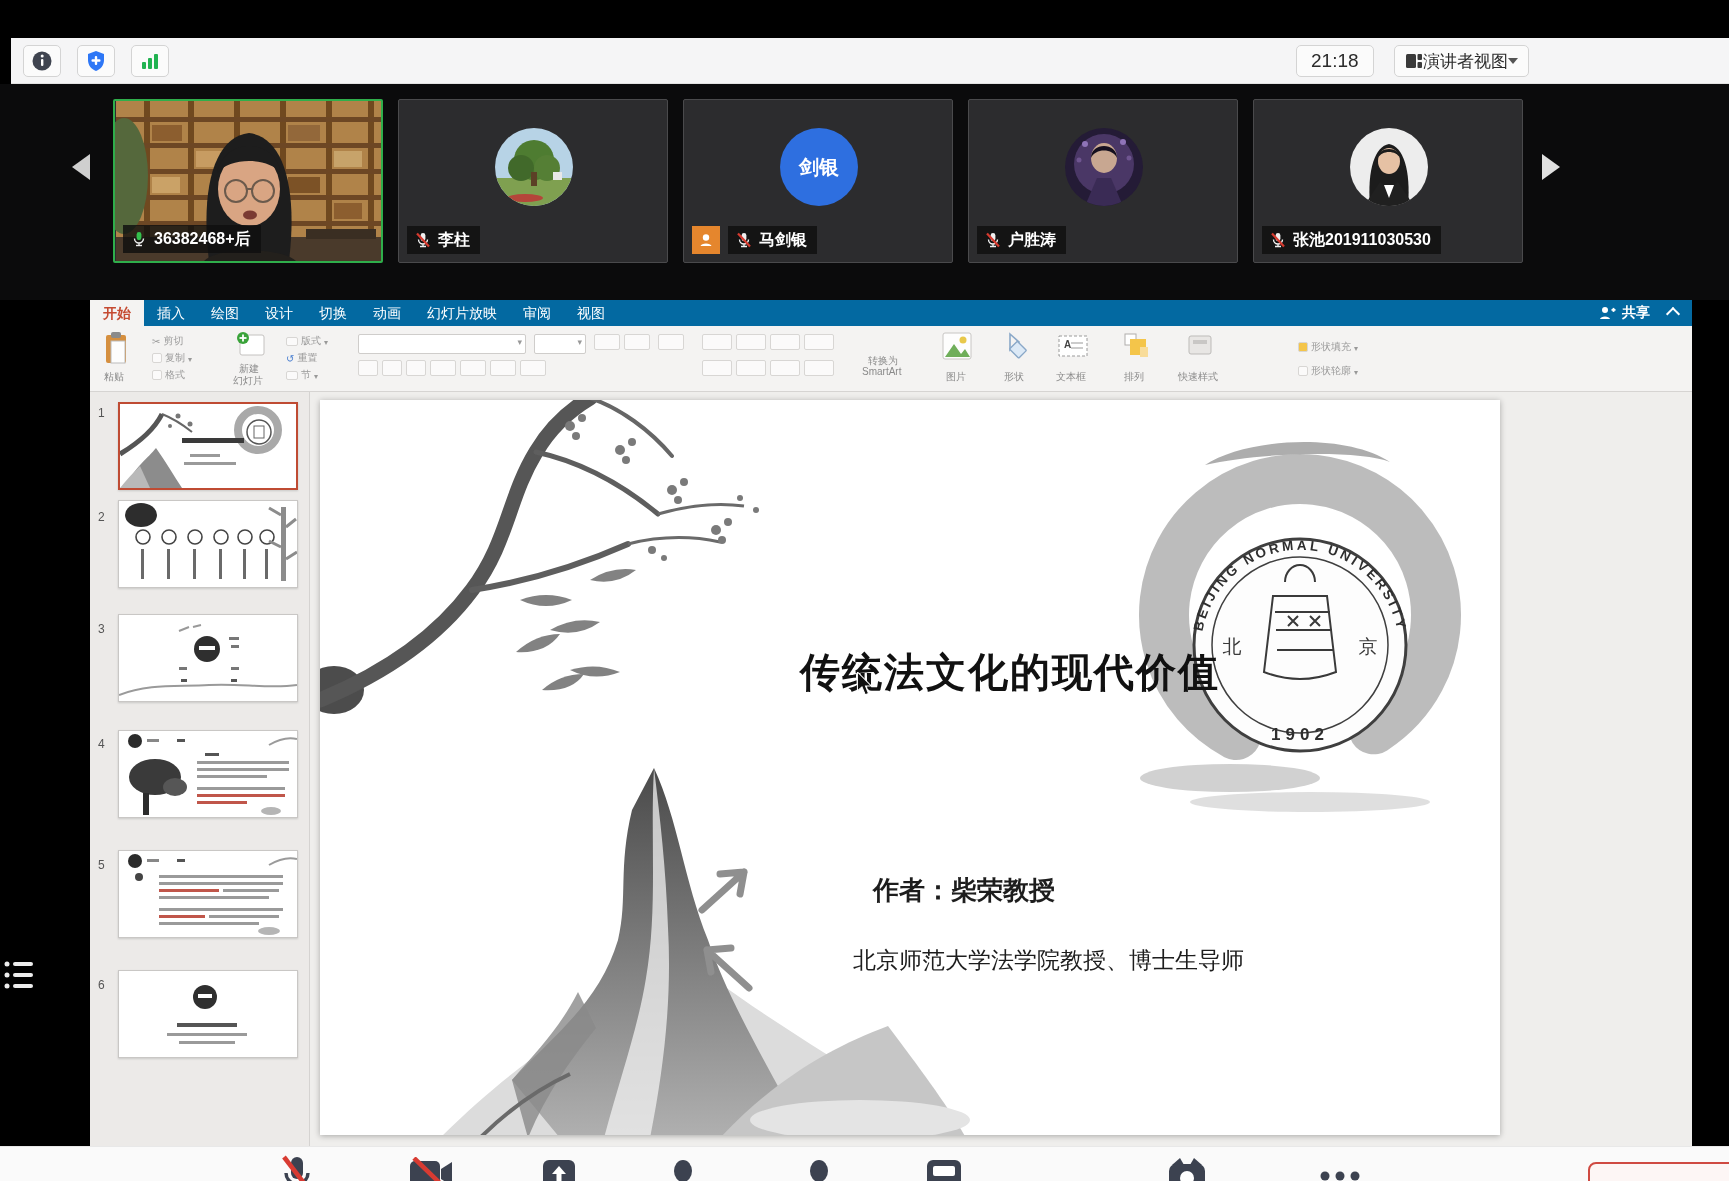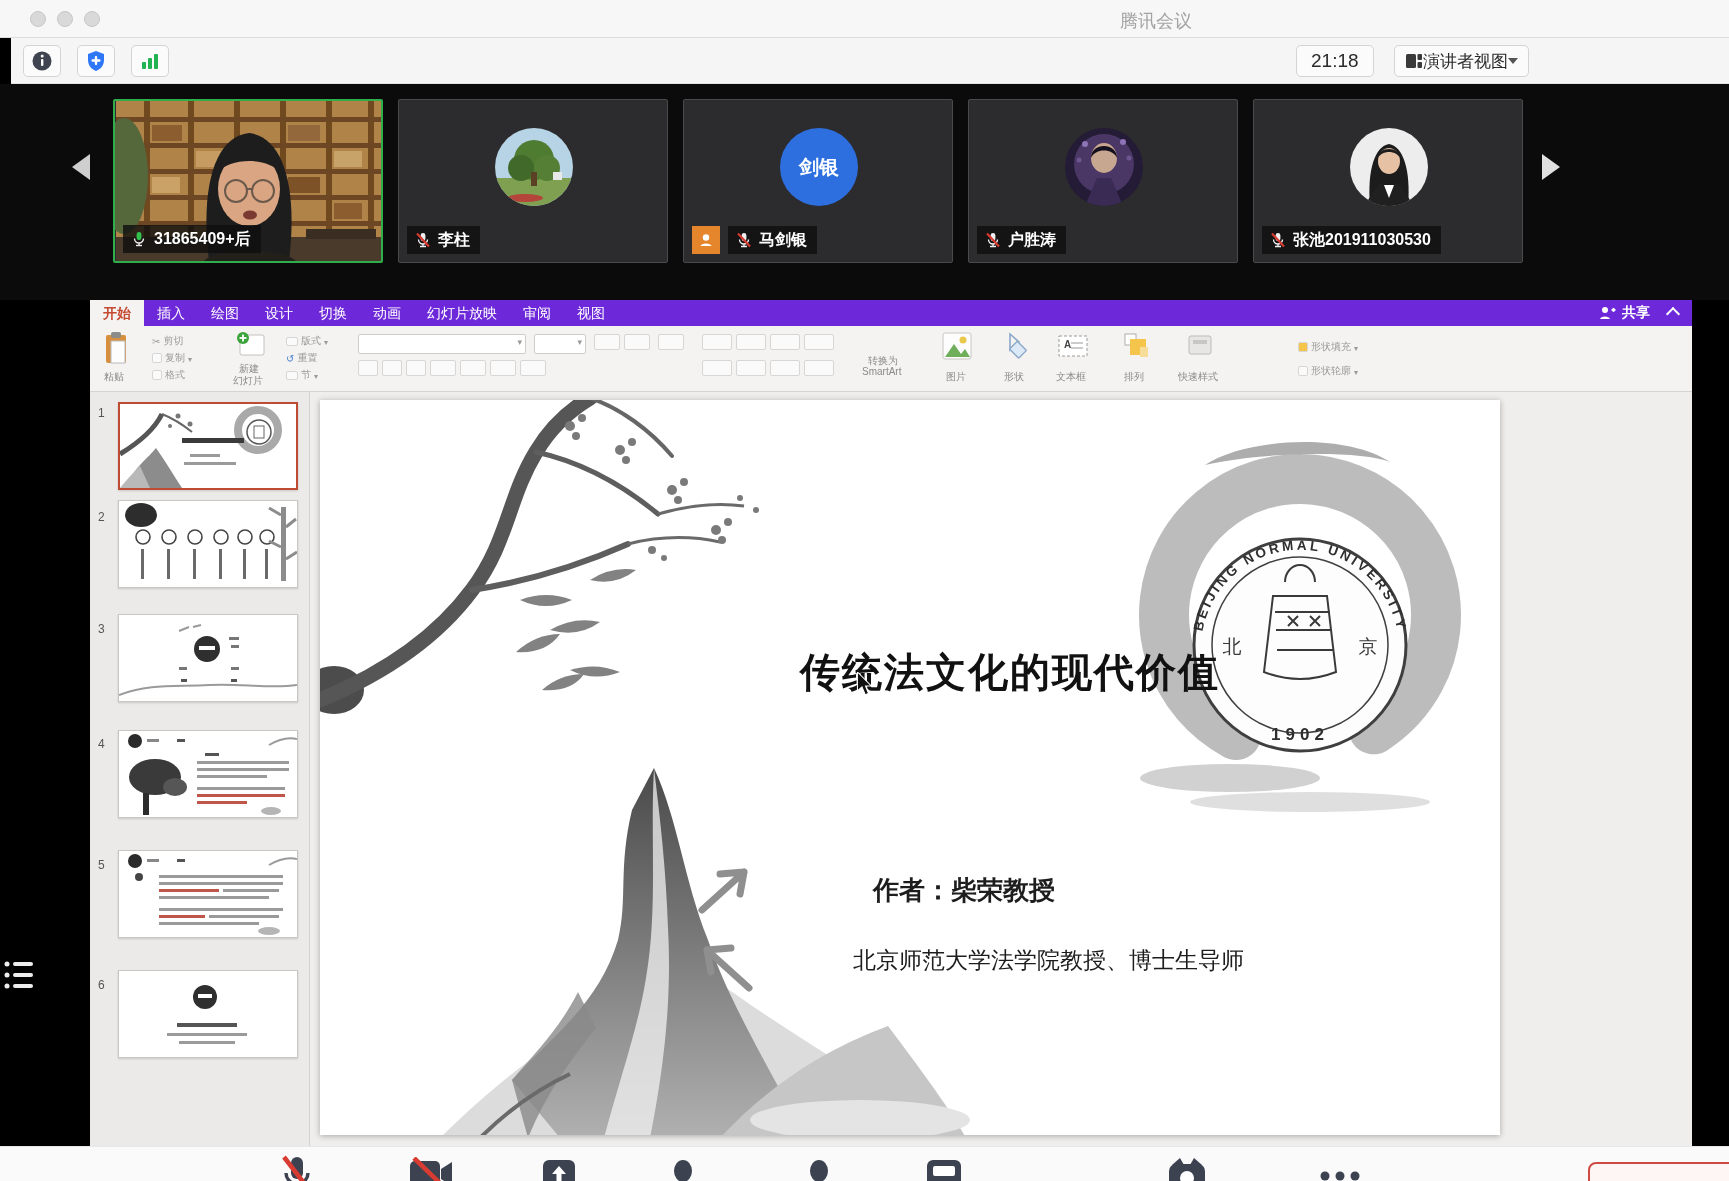--- a/index.html
+++ b/index.html
@@ -26,21 +26,21 @@
   .tile{top:15px;width:270px;height:164px;background:#2c2c2e;border:1px solid #4a4a4c;border-radius:2px;overflow:hidden;}
   .tile.speaking{border:2px solid #2fae4b;}
   .avatar{left:96px;top:28px;width:78px;height:78px;border-radius:50%;overflow:hidden;}
   .avatar-blue{background:#2e6fe0;display:flex;align-items:center;justify-content:center;color:#fff;font-size:20px;font-weight:bold;}
   .chip{bottom:8px;height:28px;background:rgba(15,15,15,.82);display:flex;align-items:center;gap:7px;padding:0 10px 0 8px;position:absolute;}
   .chip .nm{color:#fff;font-size:16px;font-weight:bold;white-space:nowrap;}
   .badge{left:8px;bottom:8px;width:28px;height:28px;background:#e5862d;display:flex;align-items:center;justify-content:center;position:absolute;}
 
   
   .pptwin{left:90px;top:300px;width:1602px;height:846px;background:#f2f1f0;}
-  .tabbar{left:0;top:0;width:1602px;height:26px;background:#6d28d9;display:flex;align-items:stretch;}
+  .tabbar{left:0;top:0;width:1602px;height:26px;background:#0369a1;display:flex;align-items:stretch;}
   .tab{color:#fff;font-size:14px;padding:5px 13px 0 13px;}
   .tab.active{background:#f4f3f2;color:#c54a31;font-weight:bold;}
   .share-area{position:absolute;right:42px;top:4px;display:flex;align-items:center;gap:6px;color:#fff;font-size:14px;font-weight:bold;}
   .chev-up{position:absolute;right:14px;top:9px;width:10px;height:10px;border-left:2px solid #fff;border-top:2px solid #fff;transform:rotate(45deg);}
 
   
   .ribbon{left:0;top:26px;width:1602px;height:66px;background:#f4f3f2;border-bottom:1px solid #d6d4d2;}
   .rlabel{font-size:10px;color:#8a8a8a;white-space:nowrap;}
   .rsmall{font-size:10px;color:#9a9a9a;display:flex;align-items:center;gap:3px;white-space:nowrap;}
   .combo{height:20px;background:#fff;border:1px solid #cfcdcb;border-radius:2px;}
@@ -64,26 +64,20 @@
   .bottombar{left:0;top:1146px;width:1729px;height:35px;background:#fafafa;border-top:1px solid #e8e8e8;}
   .leave-btn{left:1588px;top:1162px;width:170px;height:44px;border:2px solid #cf4a42;border-radius:8px;background:#fdf6f5;position:absolute;}
 
   .cursor{pointer-events:none;}
 </style>
 </head>
 <body>
 
 <div class="screen">
 
-  <div class="abs titlebar">
-    <div class="abs light" style="left:30px"></div>
-    <div class="abs light" style="left:57px"></div>
-    <div class="abs light" style="left:84px"></div>
-    <div class="abs win-title" style="left:1120px">腾讯会议</div>
-  </div>
 
   <div class="abs topbar">
     <div class="abs tb-btn" style="left:12px;width:38px">
       <svg width="22" height="22" viewBox="0 0 22 22">
         <circle cx="11" cy="11" r="9.5" fill="#3f4450"></circle>
         <rect x="10" y="9" width="2.4" height="7" rx="1" fill="#fff"></rect>
         <circle cx="11.2" cy="6" r="1.5" fill="#fff"></circle>
       </svg>
     </div>
     <div class="abs tb-btn" style="left:66px;width:38px">
@@ -157,21 +151,21 @@
         <ellipse cx="134" cy="114" rx="7" ry="4.5" fill="#7a3a32"></ellipse>
         <path d="M88,160 C100,146 166,146 180,160 Z" fill="#23201c"></path>
       </svg>
       <div class="chip" style="left:8px">
         <svg width="16" height="16" viewBox="0 0 16 16">
           <rect x="5.6" y="1" width="4.8" height="8.2" rx="2.4" fill="#34c04d"></rect>
           <path d="M3.5,7.5 a4.5,4.5 0 0 0 9,0" fill="none" stroke="#ececec" stroke-width="1.4"></path>
           <line x1="8" y1="12.2" x2="8" y2="14" stroke="#ececec" stroke-width="1.4"></line>
           <line x1="5" y1="14.5" x2="11" y2="14.5" stroke="#ececec" stroke-width="1.4"></line>
         </svg>
-        <span class="nm">31865409+后</span>
+        <span class="nm">36382468+后</span>
       </div>
     </div>
 
     <div class="abs tile" style="left:398px">
       <div class="abs avatar">
         <svg width="78" height="78" viewBox="0 0 78 78">
           <rect width="78" height="78" fill="#b7d3e6"></rect>
           <rect y="50" width="78" height="28" fill="#7fa050"></rect>
           <circle cx="39" cy="32" r="20" fill="#4e7c31"></circle>
           <circle cx="26" cy="40" r="13" fill="#41692a"></circle>

